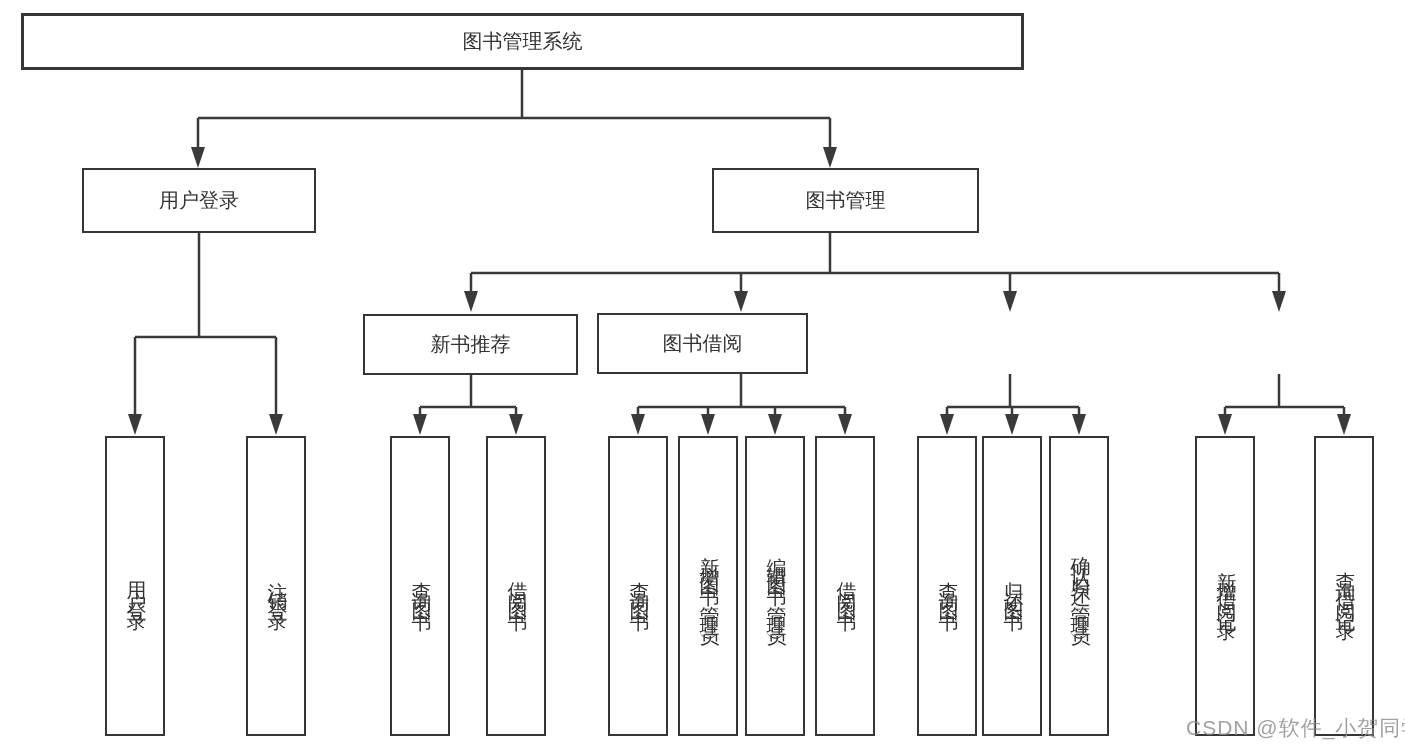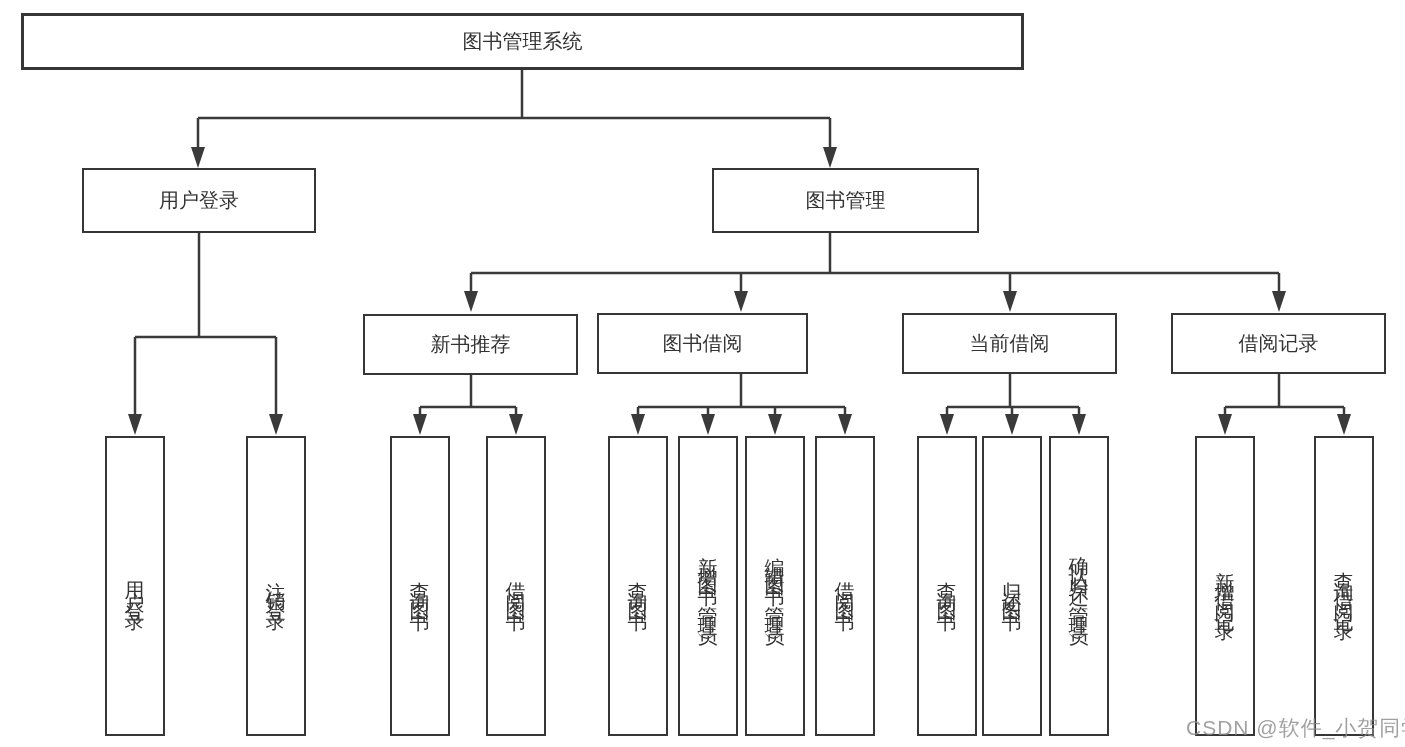--- a/index.html
+++ b/index.html
@@ -21,20 +21,21 @@
     position: absolute;
     box-sizing: border-box;
     background: #ffffff;
     border: 2.5px solid #363636;
     color: #333333;
     display: flex;
     align-items: center;
     justify-content: center;
     font-size: 20px;
     z-index: 2;
+    font-family: Liberation Mono, monospace;
   }
   .node.root { border-width: 3px; }
   .node.leaf span {
     writing-mode: vertical-rl;
     text-orientation: mixed;
     font-size: 20px;
     letter-spacing: 10px;
     line-height: 1;
     white-space: nowrap;
   }
@@ -97,26 +98,20 @@
   <div class="node" style="left:712px; top:168px; width:267px; height:65px">
     <span>图书管理</span>
   </div>
 
   <div class="node" style="left:363px; top:314px; width:215px; height:61px">
     <span>新书推荐</span>
   </div>
   <div class="node" style="left:597px; top:313px; width:211px; height:61px">
     <span>图书借阅</span>
   </div>
-  <div class="node" style="left:902px; top:313px; width:215px; height:61px">
-    <span>当前借阅</span>
-  </div>
-  <div class="node" style="left:1171px; top:313px; width:215px; height:61px">
-    <span>借阅记录</span>
-  </div>
 
   <div class="node leaf" style="left:105px; top:436px; width:60px; height:300px">
     <span>用户登录</span>
   </div>
   <div class="node leaf" style="left:246px; top:436px; width:60px; height:300px">
     <span>注销登录</span>
   </div>
 
   <div class="node leaf" style="left:390px; top:436px; width:60px; height:300px">
     <span>查询图书</span>

